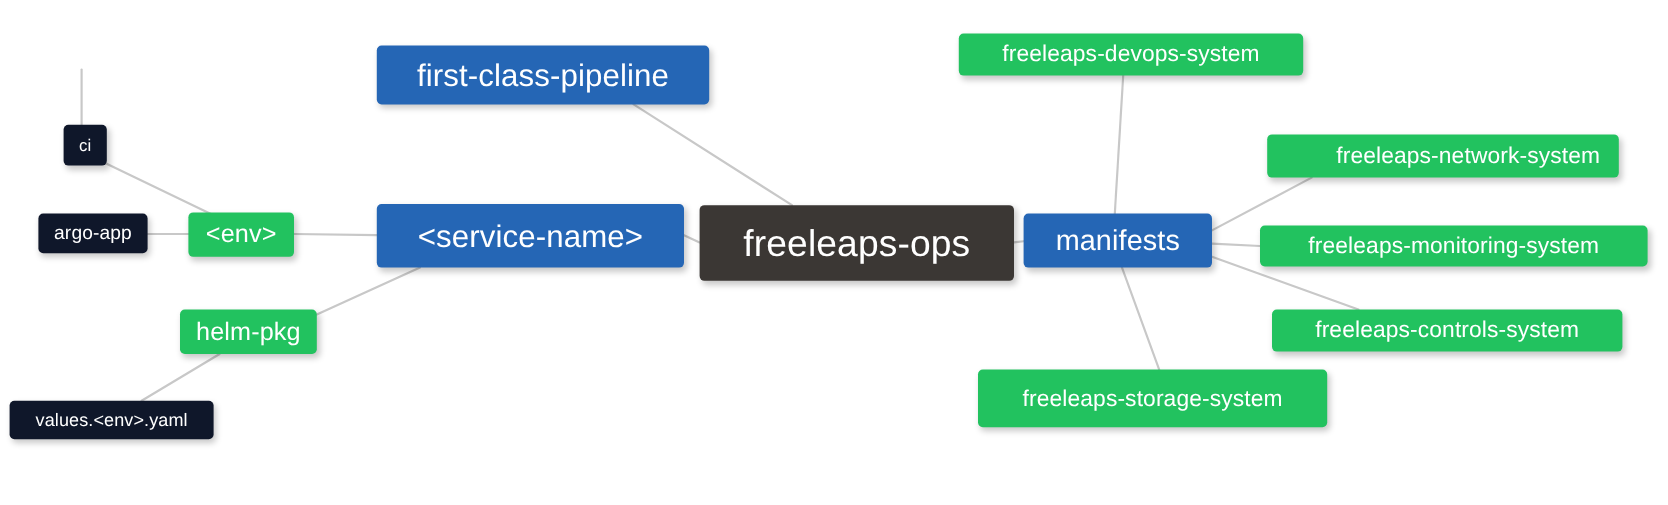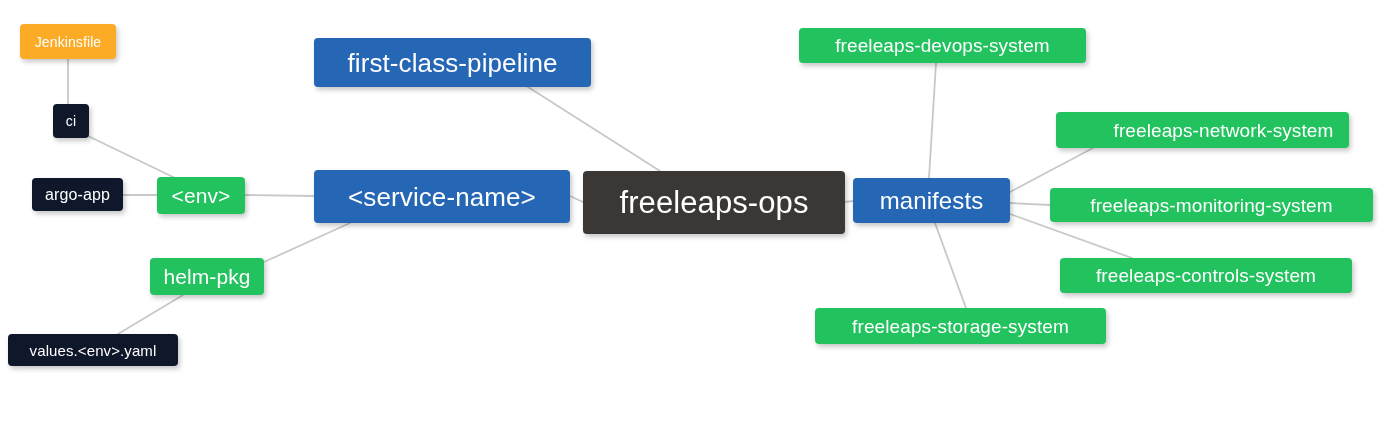--- a/index.html
+++ b/index.html
@@ -62,23 +62,20 @@
       <line x1="68" y1="104" x2="68" y2="58"></line>
       <line x1="183" y1="295" x2="118" y2="334"></line>
       <line x1="929" y1="178" x2="936" y2="63"></line>
       <line x1="1010" y1="192" x2="1093" y2="148"></line>
       <line x1="1010" y1="203" x2="1050" y2="205"></line>
       <line x1="1010" y1="214" x2="1132" y2="258"></line>
       <line x1="935" y1="223" x2="966" y2="308"></line>
     </g>
   </svg>
 
-  <div class="node n-orange" style="left:20px; top:24px; width:96px; height:35px; font-size:14px;">
-    <span>Jenkinsfile</span>
-  </div>
 
   <div class="node n-red" style="left:53px; top:104px; width:36px; height:34px; font-size:14px;">
     <span>ci</span>
   </div>
 
   <div class="node n-red" style="left:32px; top:178px; width:91px; height:33px; font-size:16px;">
     <span>argo-app</span>
   </div>
 
   <div class="node n-green" style="left:157px; top:177px; width:88px; height:37px; font-size:21px;">
@@ -118,17 +115,17 @@
   </div>
 
   <div class="node n-green" style="left:1050px; top:188px; width:323px; height:34px; font-size:19px;">
     <span>freeleaps-monitoring-system</span>
   </div>
 
   <div class="node n-green" style="left:1060px; top:258px; width:292px; height:35px; font-size:19px;">
     <span>freeleaps-controls-system</span>
   </div>
 
-  <div class="node n-green" style="left:815px; top:308px; width:291px; height:36px; font-size:19px;">
+  <div class="node n-green" style="left:815px; top:308px; width:291px; height:48px; font-size:19px;">
     <span>freeleaps-storage-system</span>
   </div>
 
 </div>
 
 </body></html>

